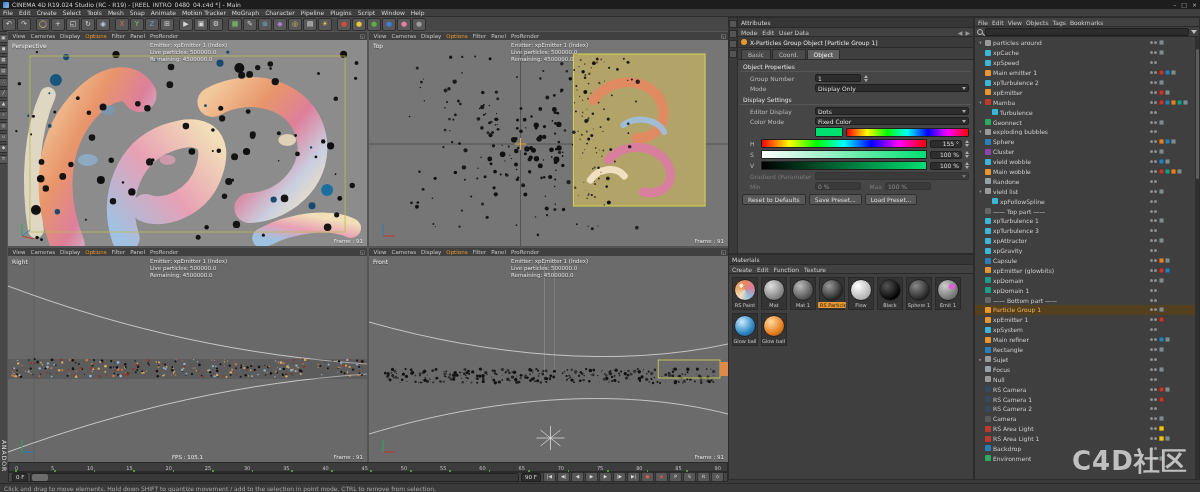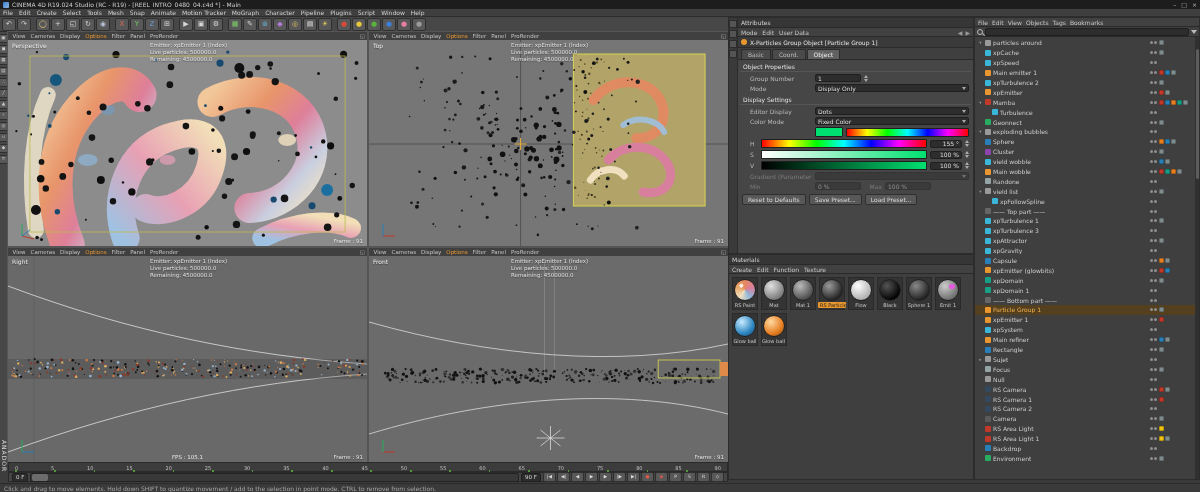--- a/index.html
+++ b/index.html
@@ -2224,14 +2224,15 @@
         <span class="tpbtn">R</span>
         <span class="tpbtn">◇</span>
       </span>
   </div>
 
   <div class="statusbar">
     <span>Click and drag to move elements. Hold down SHIFT to quantize movement / add to the selection in point mode. CTRL to remove from selection.</span>
   </div>
 
   <div class="fill-br"></div>
+  <div class="watermark">C4D社区</div>
   <div class="sidemark">ANADOR</div>
 </div>
 
 </body></html>

